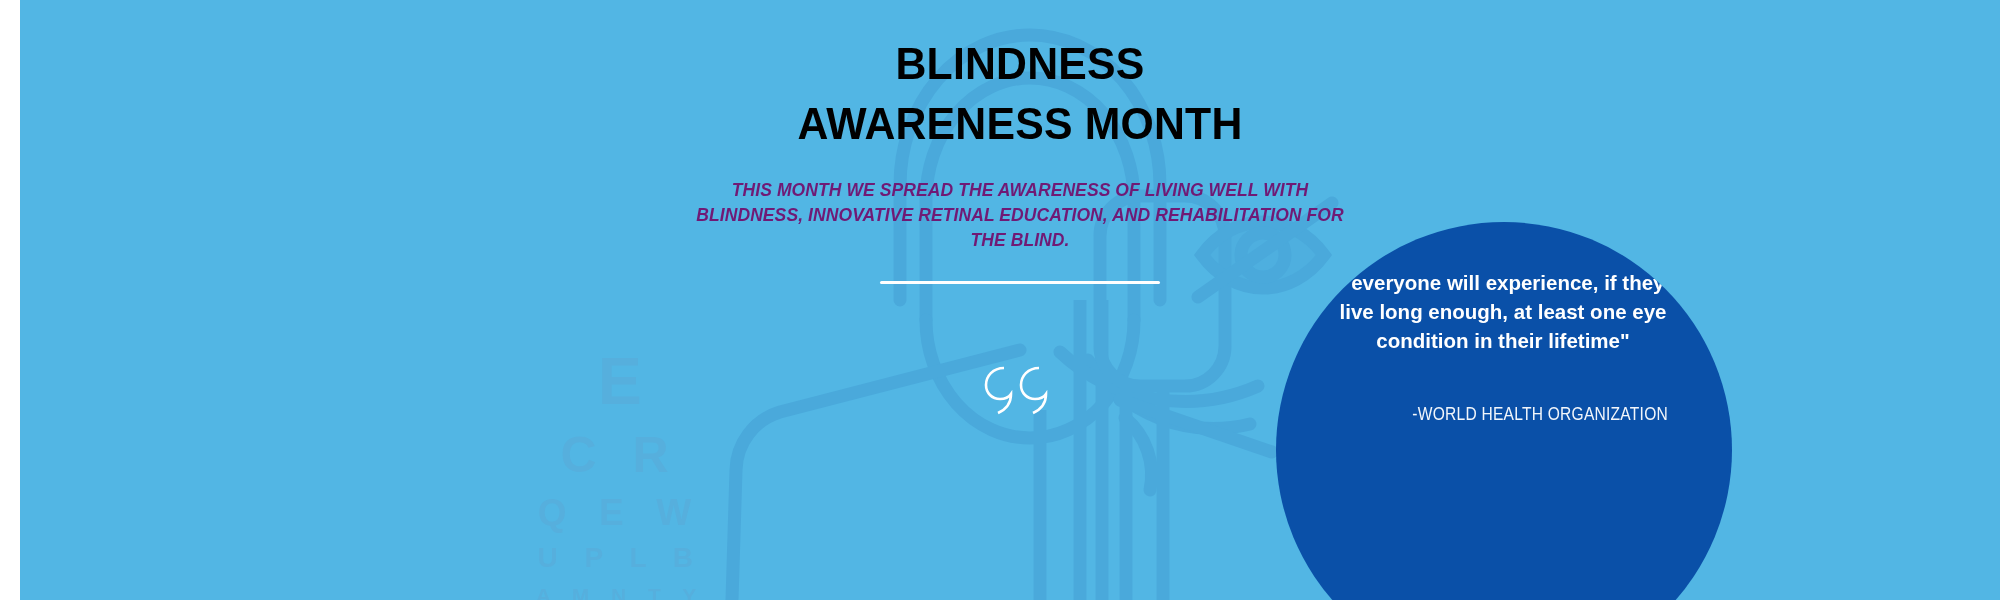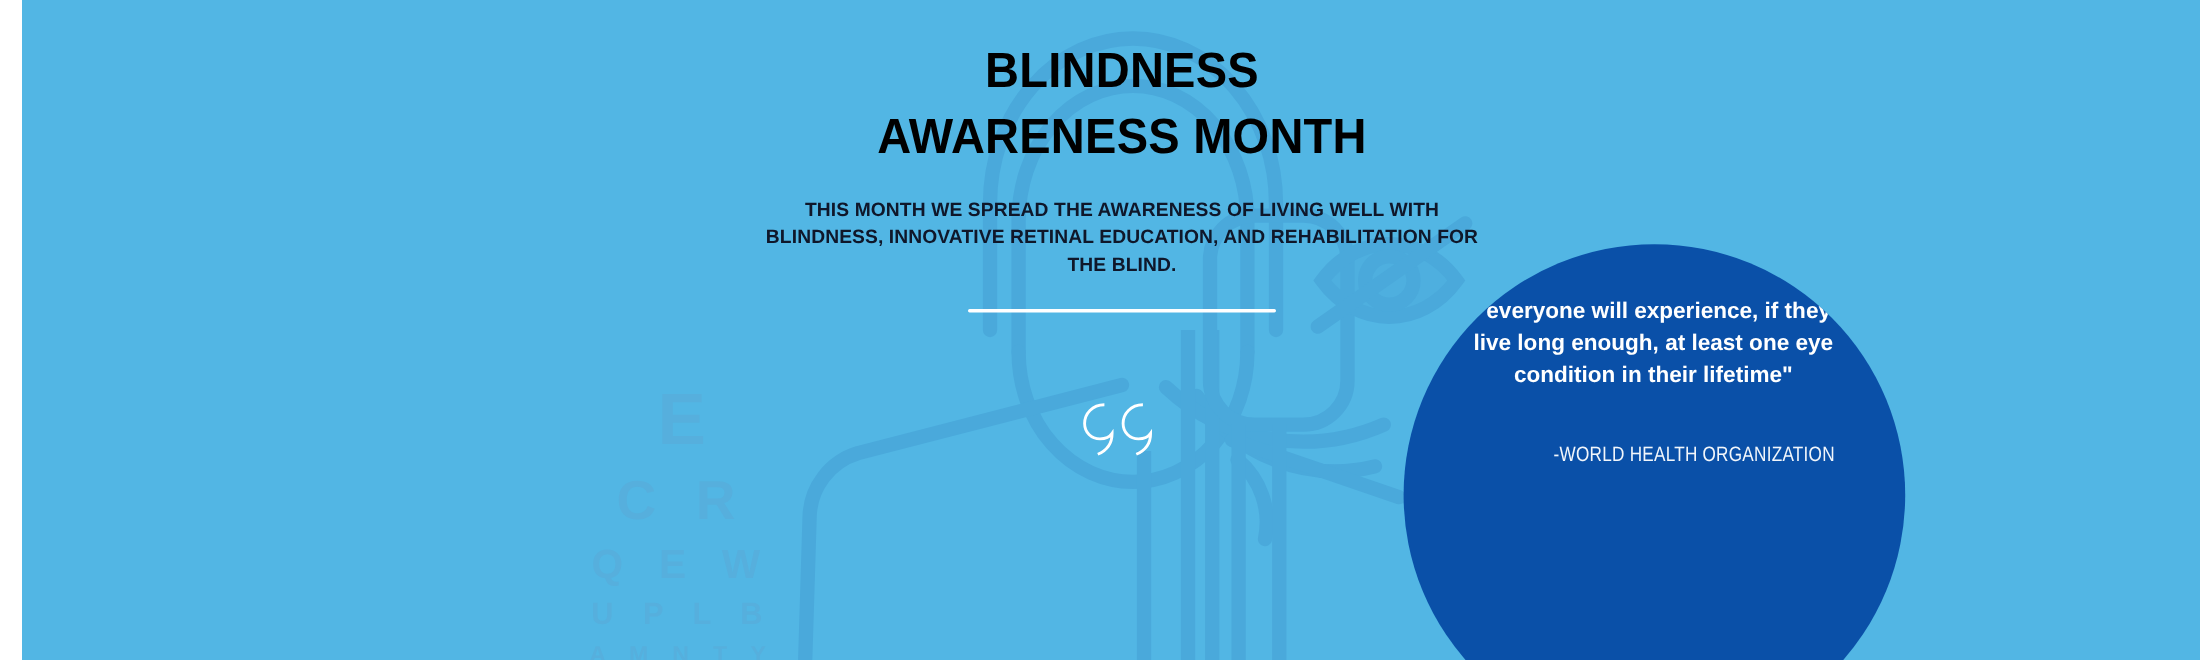--- a/index.html
+++ b/index.html
@@ -69,26 +69,27 @@
     letter-spacing: 0.005em;
     font-stretch: condensed;
     transform: scaleX(0.95);
     transform-origin: center;
     white-space: nowrap;
   }
   .title-line.l2 { margin-top: 9px; }
 
   .subtitle {
     margin-top: 28px;
-    color: #0f172a;
+    color: #701a75;
     font-weight: 700;
     font-size: 17.5px;
     line-height: 1.44;
     letter-spacing: 0.005em;
     padding: 0 40px;
+    font-style: italic;
   }
 
   .divider {
     margin: 28px auto 0 auto;
     width: 280px;
     height: 3px;
     background: #ffffff;
     border-radius: 2px;
   }
 

